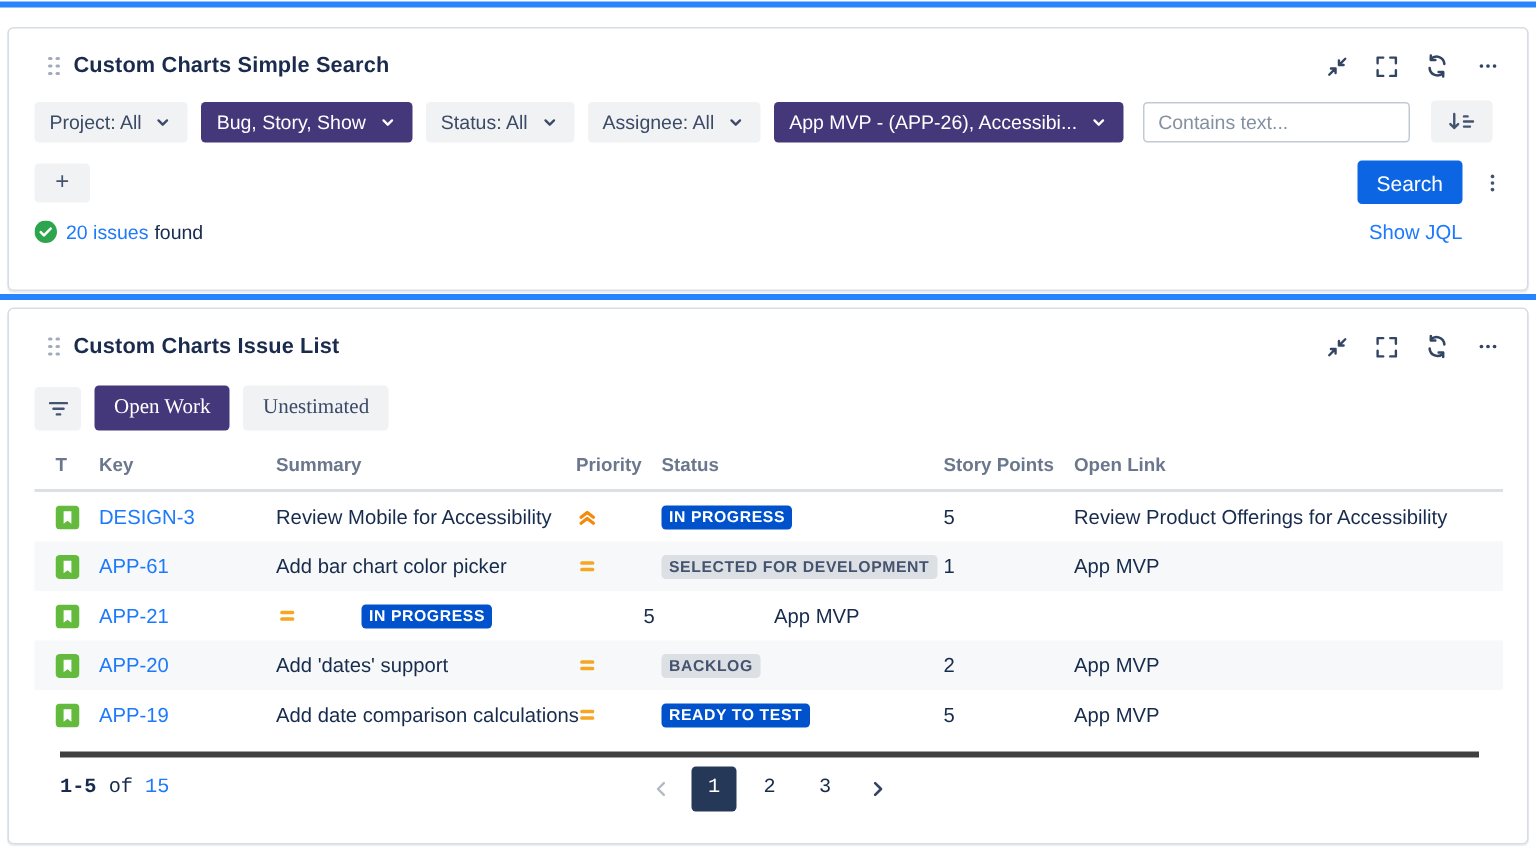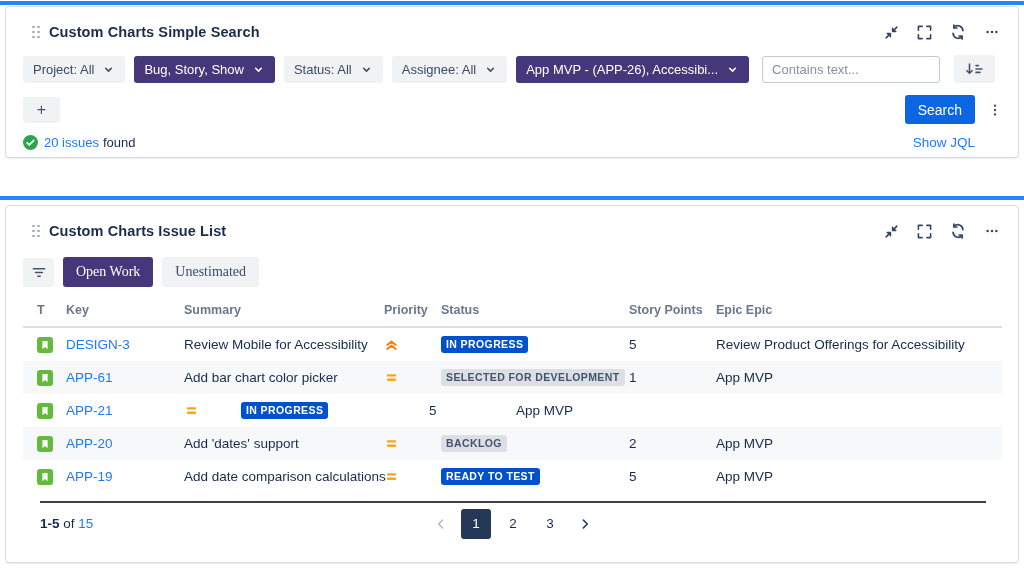--- a/index.html
+++ b/index.html
@@ -10,21 +10,21 @@
   }
   .blue-bar { position: absolute; left: 0; width: 100%; height: 4px; background: #2684FF; }
   #bar-top { top: 1px; }
   #bar-mid { top: 196px; }
 
   .card {
     position: absolute; left: 5px; right: 5px; background: #fff;
     border: 1px solid #D8DDE4; border-radius: 4px;
     box-shadow: 0 1px 1px rgba(9,30,66,.08);
   }
-  #card-search { top: 6px; height: 152px; }
+  #card-search { top: 18px; height: 176px; }
   #card-list   { top: 205px; height: 358px; }
 
   .card-header { display: flex; align-items: center; padding: 17px 18px 0 26px; }
   .drag-handle { display: grid; grid-template-columns: repeat(2, 3px); grid-auto-rows: 3px; gap: 2px; margin-right: 9px; cursor: grab; }
   .drag-handle i { width: 2.6px; height: 2.6px; background: #A2ABBC; border-radius: 50%; }
   .card-title { font-size: 14.5px; font-weight: bold; color: #1A2B4E; letter-spacing: .1px; }
   .header-icons { margin-left: auto; display: flex; align-items: center; gap: 18px; }
   .icon-btn { background: none; border: none; cursor: pointer; display: flex; align-items: center; padding: 0; }
 
   
@@ -81,22 +81,22 @@
   .key { color: #1D7AFC; text-decoration: none; cursor: pointer; }
   .type-icon, .prio { display: inline-flex; align-items: center; }
   .badge {
     display: inline-block; font-size: 10.5px; font-weight: bold; letter-spacing: .4px;
     padding: 3px 5px 2px; border-radius: 3px; line-height: 1.1; white-space: nowrap;
   }
   .badge.blue { background: #0052CC; color: #fff; }
   .badge.gray { background: #DCDFE4; color: #44546F; }
 
   .table-footer {
-    margin: 8px 16px 0 17px; border-top: 2px solid #404040; padding-top: 13px;
-    display: flex; align-items: center; position: relative; font-size: 13.5px;
+    margin: 8px 16px 0 17px; border-top: 4px solid #404040; padding-top: 13px;
+    display: flex; align-items: center; position: relative; font-size: 13.5px; font-family: Liberation Mono, monospace;
   }
   .range b { color: #172B4D; }
   .range .total { color: #1D7AFC; }
   .pager { position: absolute; left: 50%; transform: translateX(-50%); display: flex; align-items: center; gap: 7px; }
   .page {
     min-width: 30px; height: 30px; display: flex; align-items: center; justify-content: center;
     border-radius: 3px; color: #172B4D; cursor: pointer; font-size: 13.5px;
   }
   .page.current { background: #253858; color: #fff; }
   .page-nav { width: 26px; height: 30px; display: flex; align-items: center; justify-content: center; cursor: pointer; }
@@ -269,21 +269,21 @@
   </div>
 
   <div class="table">
     <div class="thead">
         <div class="hcell col0">T</div>
         <div class="hcell col1">Key</div>
         <div class="hcell col2">Summary</div>
         <div class="hcell col3">Priority</div>
         <div class="hcell col4">Status</div>
         <div class="hcell col5">Story Points</div>
-        <div class="hcell col6">Epic Epic</div>
+        <div class="hcell col6">Open Link</div>
       </div>
     <div>
         <div class="row">
     <div class="cell col0">
       <span class="type-icon">
         <svg width="16" height="16" viewBox="0 0 16 16">
                 <rect width="16" height="16" rx="3" fill="#63BA3C"></rect>
                 <path d="M5.4 3.9h5.2v8.3L8 10.1l-2.6 2.1z" fill="#fff"></path>
               </svg>
       </span>

